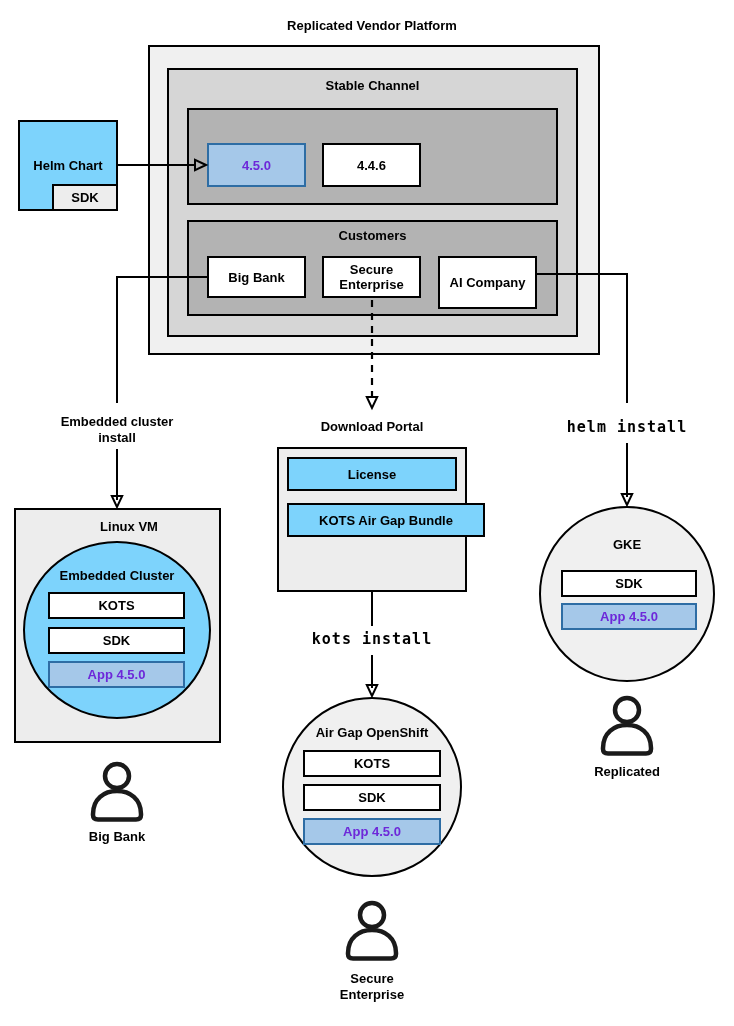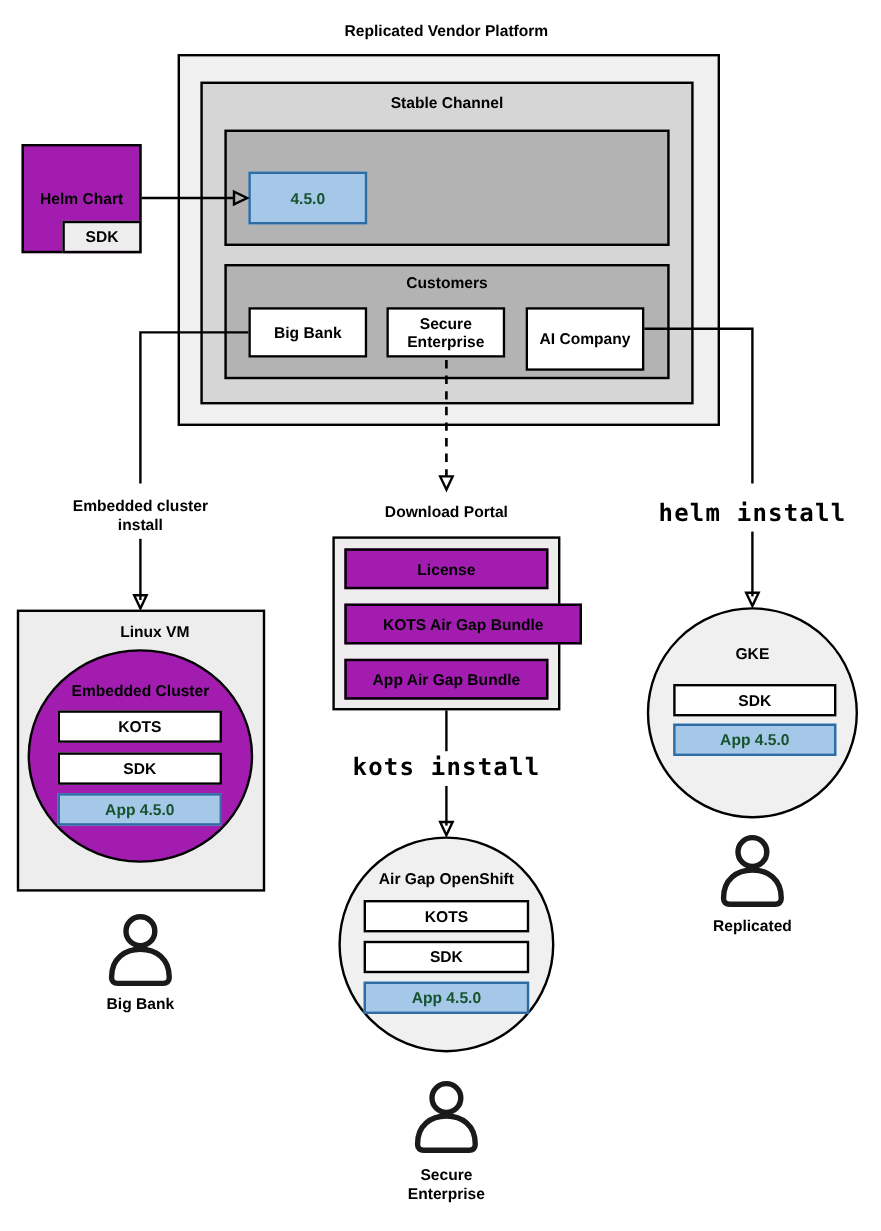--- a/index.html
+++ b/index.html
@@ -13,44 +13,45 @@
     position:absolute;box-sizing:border-box;border:2px solid #000;background:#fff;
     display:flex;align-items:center;justify-content:center;text-align:center;
     font-weight:bold;font-size:13px;line-height:15px;
   }
   .lbl{
     position:absolute;font-weight:bold;font-size:13px;line-height:16px;text-align:center;
   }
   .g1{background:#f0f0f0;}
   .g2{background:#d6d6d6;}
   .g3{background:#b3b3b3;}
-  .g4{background:#a21caf;}
+  .g4{background:#7dd3fc;}
   .g5{background:#ededed;}
-  .blue{background:#a5c8e9;border-color:#2e6da4;color:#14532d;}
+  .blue{background:#a5c8e9;border-color:#2e6da4;color:#6d28d9;}
   .circle{border-radius:50%;}
-  .mono{font-family:"DejaVu Sans Mono","Liberation Mono",monospace;font-size:20px;letter-spacing:1px;}
+  .mono{font-family:"DejaVu Sans Mono","Liberation Mono",monospace;font-size:15px;letter-spacing:1px;}
   svg.overlay{position:absolute;left:0;top:0;pointer-events:none;z-index:10;}
   .ln{stroke:#000;stroke-width:2;fill:none;}
   .dash{stroke-dasharray:7 6;stroke-width:2.2;}
   .ah{fill:none;stroke:#000;stroke-width:2;}
   .person{fill:none;stroke:#1a1a1a;stroke-width:4.5;stroke-linejoin:round;stroke-linecap:round;}
 </style>
 </head>
 <body>
 
 <div class="stage">
 
   <div class="lbl" style="left:222px;top:18px;width:300px">Replicated Vendor Platform</div>
 
   <div class="panel g1" style="left:148px;top:45px;width:452px;height:310px"></div>
   <div class="panel g2" style="left:167px;top:68px;width:411px;height:269px"></div>
   <div class="lbl" style="left:167px;top:78px;width:411px">Stable Channel</div>
 
   <div class="panel g3" style="left:187px;top:108px;width:371px;height:97px"></div>
   <div class="node blue" style="left:207px;top:143px;width:99px;height:44px">4.5.0</div>
+  <div class="node" style="left:322px;top:143px;width:99px;height:44px">4.4.6</div>
 
   <div class="panel g3" style="left:187px;top:220px;width:371px;height:96px"></div>
   <div class="lbl" style="left:187px;top:228px;width:371px">Customers</div>
   <div class="node" style="left:207px;top:256px;width:99px;height:42px">Big Bank</div>
   <div class="node" style="left:322px;top:256px;width:99px;height:42px;padding:0 6px">Secure Enterprise</div>
   <div class="node" style="left:438px;top:256px;width:99px;height:53px">AI Company</div>
 
   <div class="node g4" style="left:18px;top:120px;width:100px;height:91px">Helm Chart</div>
   <div class="node g5" style="left:52px;top:184px;width:66px;height:27px">SDK</div>
 
@@ -63,21 +64,20 @@
   <div class="lbl" style="left:14px;top:519px;width:230px">Linux VM</div>
   <div class="panel g4 circle" style="left:23px;top:541px;width:188px;height:178px"></div>
   <div class="lbl" style="left:23px;top:568px;width:188px">Embedded Cluster</div>
   <div class="node" style="left:48px;top:592px;width:137px;height:27px">KOTS</div>
   <div class="node" style="left:48px;top:627px;width:137px;height:27px">SDK</div>
   <div class="node blue" style="left:48px;top:661px;width:137px;height:27px">App 4.5.0</div>
 
   <div class="panel g5" style="left:277px;top:447px;width:190px;height:145px"></div>
   <div class="node g4" style="left:287px;top:457px;width:170px;height:34px">License</div>
   <div class="node g4" style="left:287px;top:503px;width:198px;height:34px">KOTS Air Gap Bundle</div>
-  <div class="node g4" style="left:287px;top:549px;width:170px;height:34px">App Air Gap Bundle</div>
 
   <div class="panel g1 circle" style="left:282px;top:697px;width:180px;height:180px"></div>
   <div class="lbl" style="left:282px;top:725px;width:180px">Air Gap OpenShift</div>
   <div class="node" style="left:303px;top:750px;width:138px;height:27px">KOTS</div>
   <div class="node" style="left:303px;top:784px;width:138px;height:27px">SDK</div>
   <div class="node blue" style="left:303px;top:818px;width:138px;height:27px">App 4.5.0</div>
 
   <div class="panel g1 circle" style="left:539px;top:506px;width:176px;height:176px"></div>
   <div class="lbl" style="left:539px;top:537px;width:176px">GKE</div>
   <div class="node" style="left:561px;top:570px;width:136px;height:27px">SDK</div>

